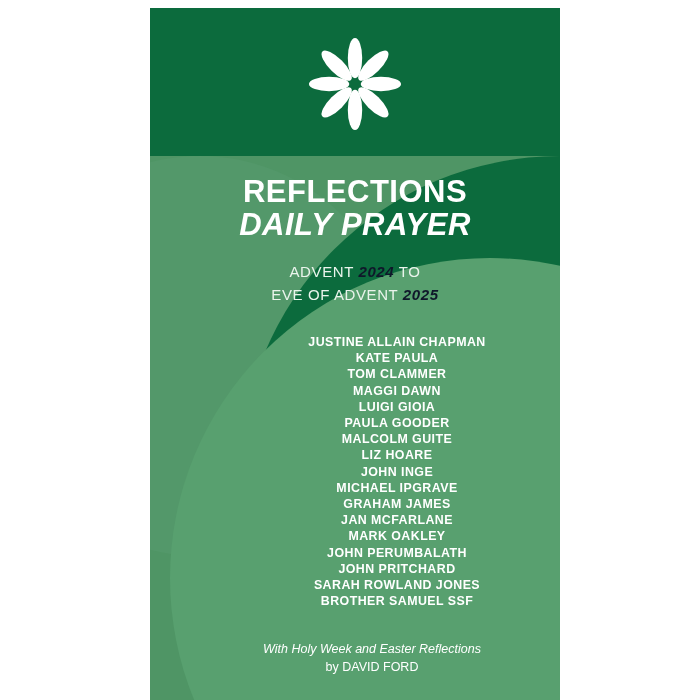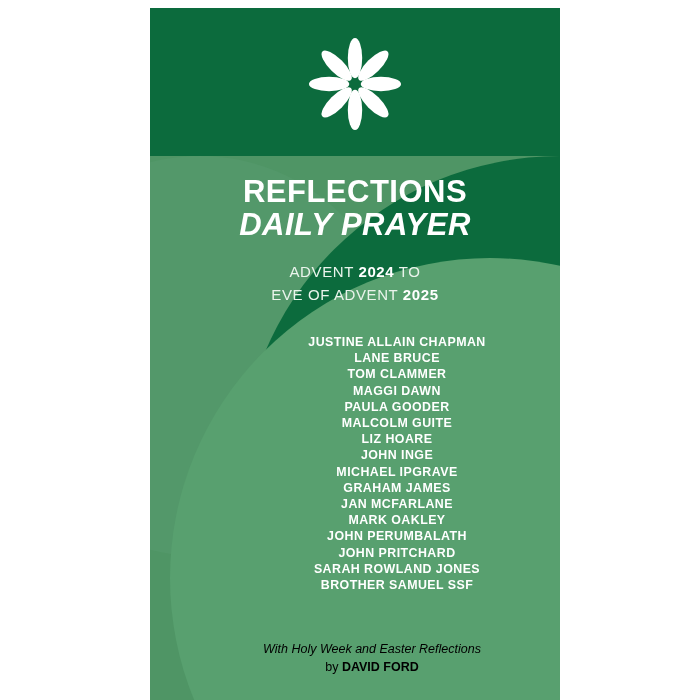--- a/index.html
+++ b/index.html
@@ -113,46 +113,46 @@
     line-height: 1.05;
     font-style: italic;
   }
   .dates {
     margin-top: 20px;
     font-size: 15px;
     letter-spacing: 0.6px;
     line-height: 1.5;
     color: #eaf4ec;
   }
-  .dates b { font-weight: bold; color: #ffffff; }
+  .dates b { font-weight: bold; color: #0f172a; font-style: italic; }
   .authors {
     position: absolute;
     left: 0;
     top: 326px;
     width: 494px;
     font-size: 12.4px;
     font-weight: bold;
     letter-spacing: 0.45px;
     line-height: 16.2px;
   }
   .authors div { white-space: nowrap; }
   .footer {
     position: absolute;
     left: 0;
     top: 632px;
     width: 444px;
     font-size: 12.5px;
     line-height: 18px;
     font-style: italic;
-    color: #000000;
+    color: #ffffff;
   }
   .footer .byline {
     font-style: normal;
   }
-  .footer .byline b { font-weight: bold; margin-top: 42px; }
+  .footer .byline b { font-weight: normal; margin-top: 42px; }
 </style>
 </head>
 <body>
 
 <div class="stage">
   <div class="cover">
 
     <div class="banner"></div>
     <div class="blob-mid"></div>
     <div class="blob-dark"></div>
@@ -199,23 +199,24 @@
             <span>ADVENT </span><b>2024</b><span> TO</span>
           </div>
           <div>
             <span>EVE OF ADVENT </span><b>2025</b>
           </div>
         </div>
       </div>
 
       <div class="authors">
         <div>JUSTINE ALLAIN CHAPMAN</div>
-        <div>LANE BRUCE</div>
+        <div>KATE PAULA</div>
         <div>TOM CLAMMER</div>
         <div>MAGGI DAWN</div>
+        <div>LUIGI GIOIA</div>
         <div>PAULA GOODER</div>
         <div>MALCOLM GUITE</div>
         <div>LIZ HOARE</div>
         <div>JOHN INGE</div>
         <div>MICHAEL IPGRAVE</div>
         <div>GRAHAM JAMES</div>
         <div>JAN MCFARLANE</div>
         <div>MARK OAKLEY</div>
         <div>JOHN PERUMBALATH</div>
         <div>JOHN PRITCHARD</div>

